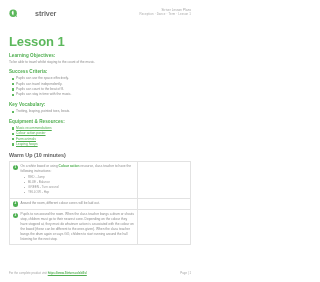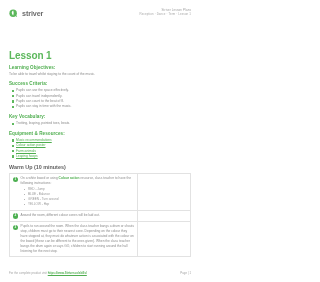--- a/index.html
+++ b/index.html
@@ -27,21 +27,21 @@
   
   .header {
     display: flex;
     align-items: flex-start;
     justify-content: space-between;
     height: 20px;
   }
   .brand {
     display: flex;
     align-items: center;
-    gap: 4px;
+    gap: 17px;
   }
   .brand-mark {
     width: 9px;
     height: 9px;
     flex: 0 0 9px;
     display: block;
   }
   .brand-name {
     font-size: 7.2px;
     font-weight: bold;
@@ -61,24 +61,24 @@
   }
   .header-meta .meta-crumb {
     font-size: 2.9px;
     color: #a8a8a8;
     letter-spacing: 0.12px;
     display: block;
   }
 
   
   .lesson-title {
-    font-size: 10px;
+    font-size: 13px;
     font-weight: bold;
     color: #5cb85c;
-    margin: 21px 0 4px 0;
+    margin: 5px 0 4px 0;
     letter-spacing: -0.1px;
   }
   .section-title {
     font-size: 4.6px;
     font-weight: bold;
     color: #4fae4f;
     margin: 0 0 2px 0;
     letter-spacing: 0.05px;
   }
   .section {

